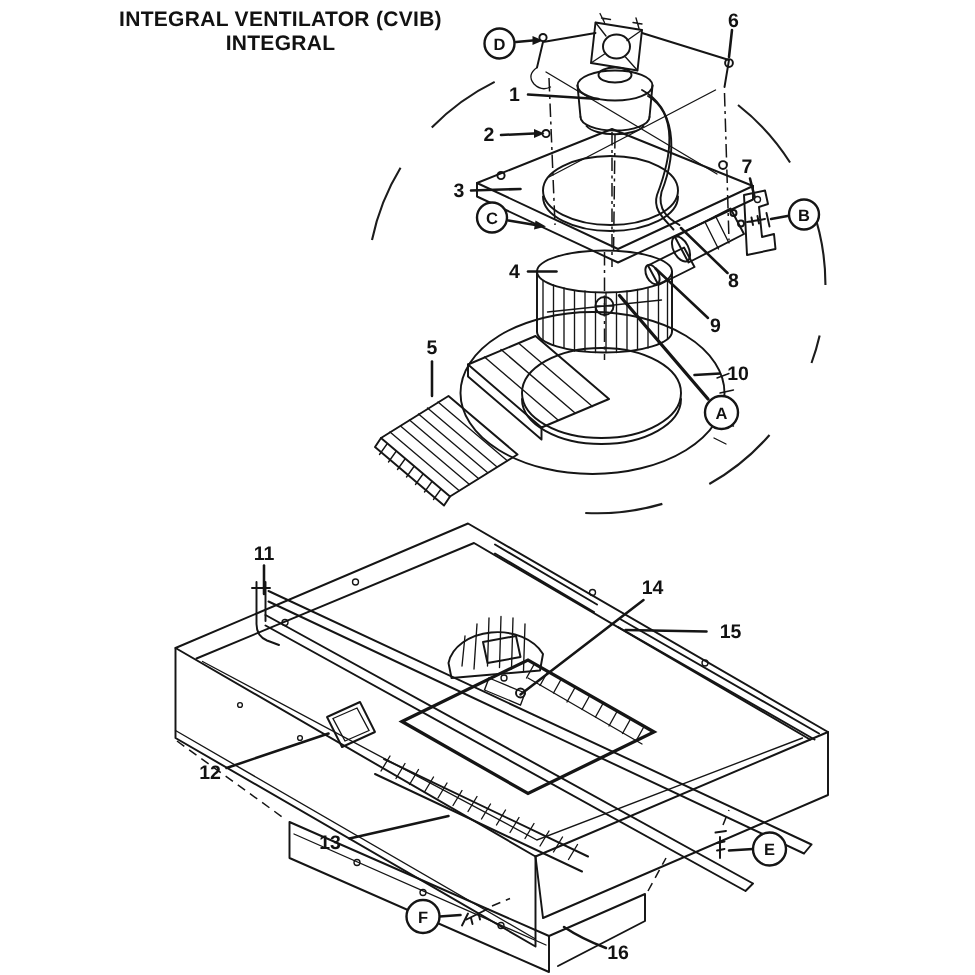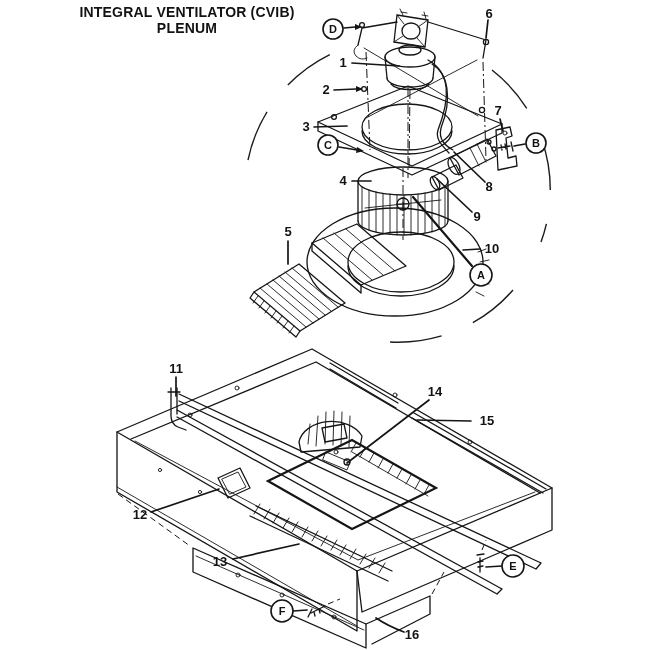--- a/index.html
+++ b/index.html
@@ -21,21 +21,21 @@
   .balc{stroke:#151515;stroke-width:1.6;fill:#fff;}
   .fill-ink{fill:#151515;stroke:none;}
 </style>
 </head>
 <body>
 
 <div class="stage">
 
   <div class="title-block">
     <div>INTEGRAL VENTILATOR (CVIB)</div>
-    <div>PLENUM</div>
+    <div>INTEGRAL</div>
   </div>
 
   <svg width="650" height="650" viewBox="0 0 650 650">
 
     <g>
       <path class="encl" d="M248,160 A152,152 0 0 1 340,50"></path>
       <path class="encl" d="M492,70 A152,152 0 0 1 541,242"></path>
       <path class="encl" d="M513,290 A152,152 0 0 1 359,337"></path>
     </g>
 

